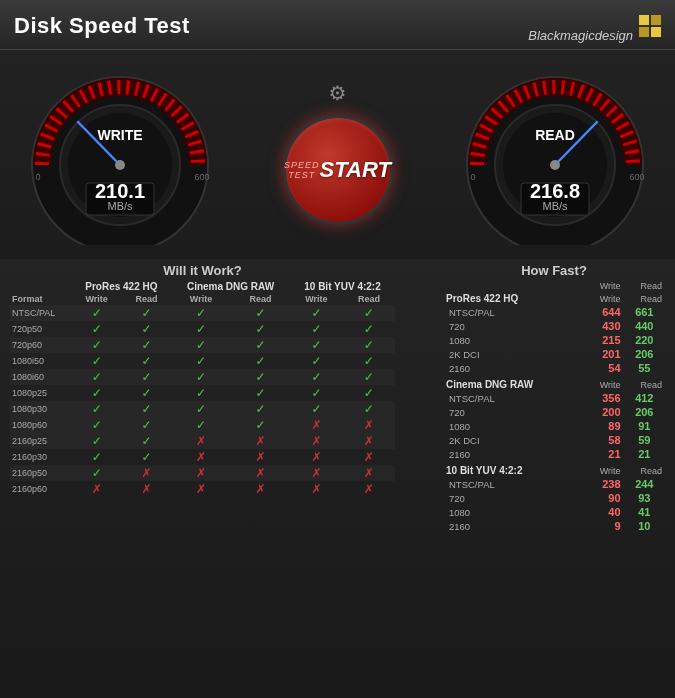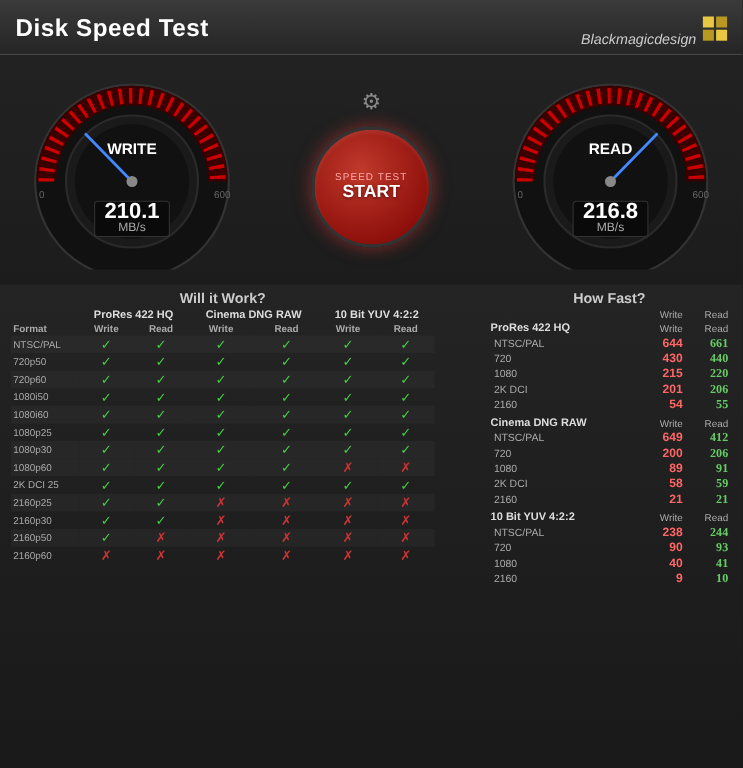--- a/index.html
+++ b/index.html
@@ -71,40 +71,40 @@
       height: 185px;
     }
 
     .gauge-svg {
       width: 200px;
       height: 185px;
     }
 
     .center-button {
       display: flex;
-      flex-direction: column;
       align-items: center;
       justify-content: center;
       width: 110px;
       height: 110px;
       border-radius: 50%;
       background: radial-gradient(circle at 40% 35%, #c0392b, #7b0000);
       border: 3px solid #333;
       box-shadow: 0 0 15px rgba(200,50,50,0.6), inset 0 2px 4px rgba(255,255,255,0.1);
       cursor: pointer;
       color: white;
       text-align: center;
+      font-style: italic;
     }
     .center-button .speed-test-label {
       font-size: 9px;
       color: #ffaaaa;
       letter-spacing: 1px;
     }
     .center-button .start-label {
-      font-size: 16px;
+      font-size: 22px;
       font-weight: bold;
       color: #ffffff;
       text-shadow: 0 1px 3px rgba(0,0,0,0.5);
     }
     .gear-icon-wrap {
       color: #888;
       font-size: 20px;
       margin-bottom: 4px;
     }
 
@@ -195,22 +195,21 @@
     .how-fast-table .write-val {
       color: #ff6666;
       font-weight: bold;
       font-size: 11px;
       text-align: right;
     }
     .how-fast-table .read-val {
       color: #66cc66;
       font-weight: bold;
       font-size: 11px;
-      text-align: right;
-      font-family: Liberation Serif, serif;
+      text-align: center;
     }
     .how-fast-table .col-w {
       color: #aaaaaa;
       font-size: 9px;
       text-align: right;
     }
     .how-fast-table .col-r {
       color: #aaaaaa;
       font-size: 9px;
       text-align: right;
@@ -394,29 +393,20 @@
   </tr>
             <tr class="row-even">
     <td class="format-col">1080p60</td>
     <td class="check">✓</td>
     <td class="check">✓</td>
     <td class="check">✓</td>
     <td class="check">✓</td>
     <td class="cross">✗</td>
     <td class="cross">✗</td>
   </tr>
-            <tr class="row-odd">
-    <td class="format-col">2K DCI 25</td>
-    <td class="check">✓</td>
-    <td class="check">✓</td>
-    <td class="check">✓</td>
-    <td class="check">✓</td>
-    <td class="check">✓</td>
-    <td class="check">✓</td>
-  </tr>
             <tr class="row-even">
     <td class="format-col">2160p25</td>
     <td class="check">✓</td>
     <td class="check">✓</td>
     <td class="cross">✗</td>
     <td class="cross">✗</td>
     <td class="cross">✗</td>
     <td class="cross">✗</td>
   </tr>
             <tr class="row-odd">
@@ -492,21 +482,21 @@
             <tr class="divider-row">
               <td colspan="3"></td>
             </tr>
             <tr>
               <td class="section-label">Cinema DNG RAW</td>
               <td class="col-w">Write</td>
               <td class="col-r">Read</td>
             </tr>
             <tr>
       <td class="sub-label">NTSC/PAL</td>
-      <td class="write-val">649</td>
+      <td class="write-val">356</td>
       <td class="read-val">412</td>
     </tr>
             <tr>
       <td class="sub-label">720</td>
       <td class="write-val">200</td>
       <td class="read-val">206</td>
     </tr>
             <tr>
       <td class="sub-label">1080</td>
       <td class="write-val">89</td>

